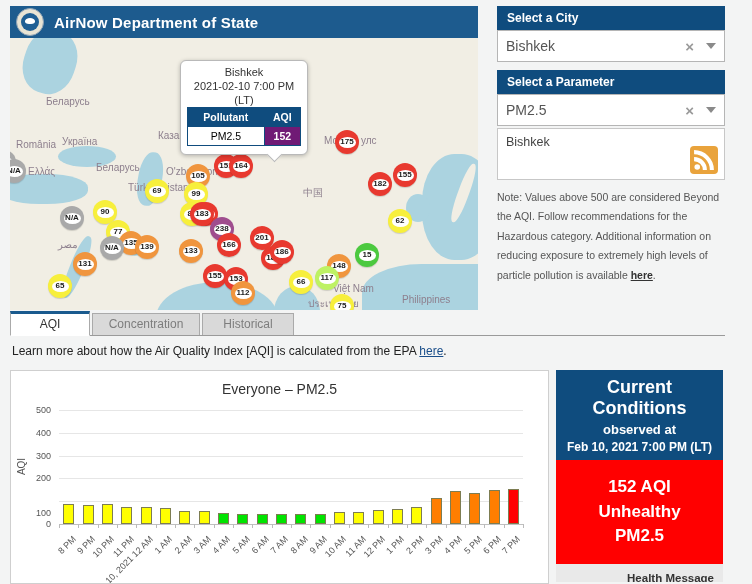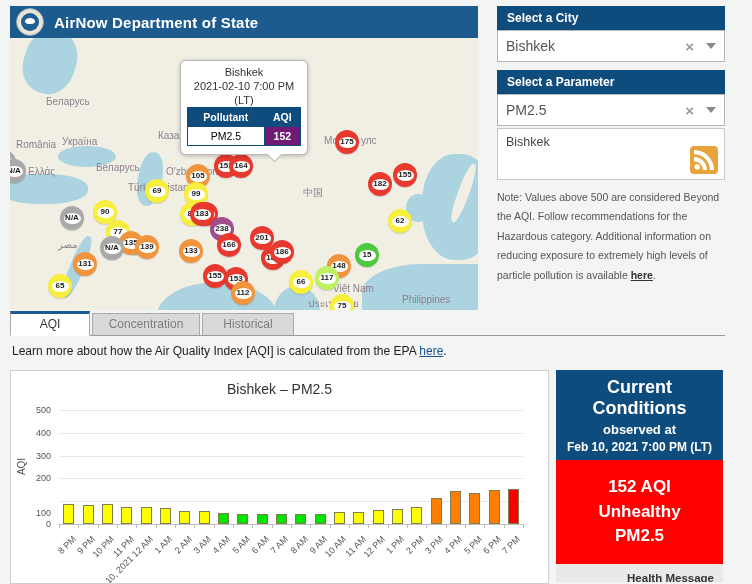--- a/index.html
+++ b/index.html
@@ -286,21 +286,21 @@
   <div class="tabline"></div>
   <div class="tab active" style="left:10px;width:80px;">AQI</div>
   <div class="tab inactive" style="left:92px;width:108px;">Concentration</div>
   <div class="tab inactive" style="left:202px;width:92px;">Historical</div>
 
   <div class="learnmore">
     <span>Learn more about how the Air Quality Index [AQI] is calculated from the EPA </span><a href="#">here</a><span>.</span>
   </div>
 
   <div class="chart">
-    <div class="chart-title">Bishkek – PM2.5</div>
+    <div class="chart-title">Everyone – PM2.5</div>
     <div class="ylabel" style="left:2px;top:90px;">AQI</div>
     <div></div>
   <div class="axisline" style="left: 48px; width: 464px; top: 153px;"></div>
       <div class="ytick" style="left: 8px; top: 148px;">0</div>
       <div class="gridline" style="left: 48px; width: 464px; top: 130.2px;"></div>
       <div class="ytick" style="left: 8px; top: 137px;">100</div>
       <div class="gridline" style="left: 48px; width: 464px; top: 107.4px;"></div>
       <div class="ytick" style="left: 8px; top: 102.4px;">200</div>
       <div class="gridline" style="left: 48px; width: 464px; top: 84.6px;"></div>
       <div class="ytick" style="left: 8px; top: 79.6px;">300</div>

